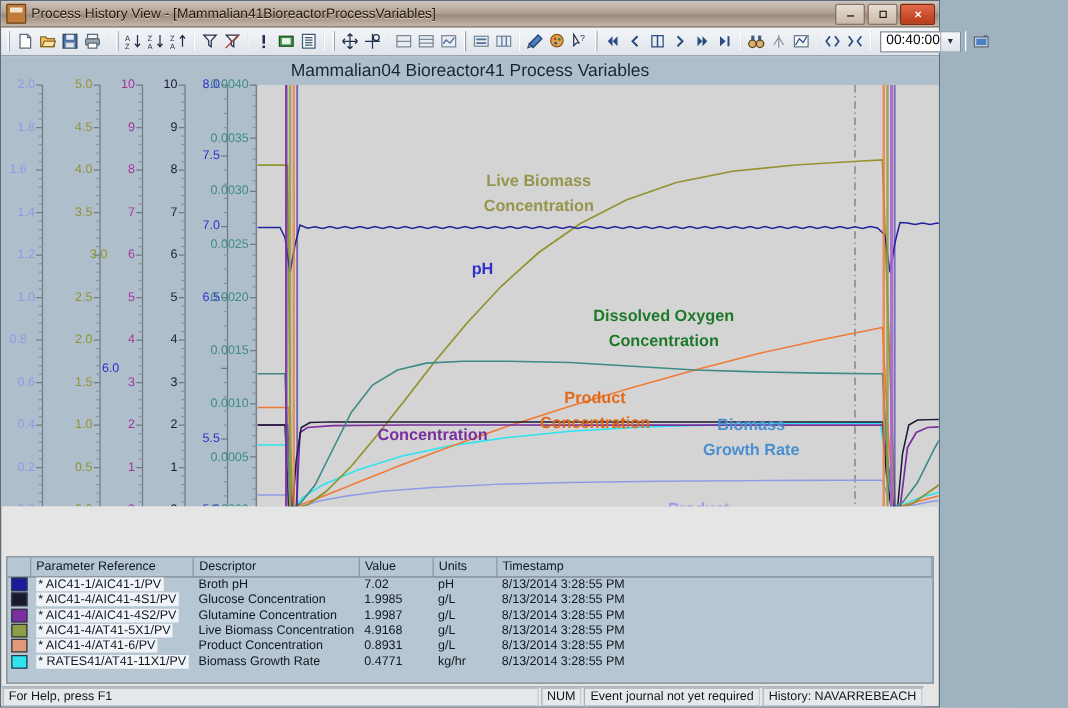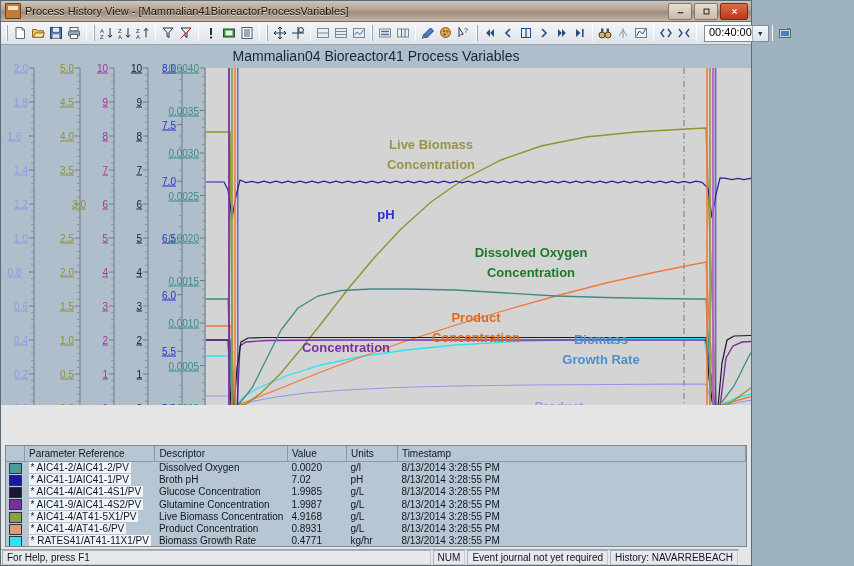--- a/index.html
+++ b/index.html
@@ -50,21 +50,21 @@
                   background:linear-gradient(to bottom,#f4f6f9,#dde3ea);border-left:1px solid #aab4bf;font-size:7px;color:#203040;}
   .tb-filler{flex:1;height:22px;background:linear-gradient(to bottom,#f3f5f8,#dfe4ea);}
 
   
   .chartwrap{position:relative;height:360px;background:#aebfcb;overflow:hidden;}
   .chart-title{position:absolute;left:0;right:0;top:3px;text-align:center;font-size:14px;color:#1a2630;}
   .plot{position:absolute;left:205px;top:23px;width:627px;height:340px;background:#d4d4d4;
         border-right:2px solid #8b9299;border-bottom:2px solid #8b9299;}
   .plotsvg{position:absolute;left:0;top:0;}
   .axcol{position:absolute;top:23px;height:340px;width:1px;}
-  .ticklab{position:absolute;right:20px;font-size:10px;white-space:nowrap;transform:translateY(-50%);text-decoration:underline;}
+  .ticklab{position:absolute;right:20px;font-size:10px;white-space:nowrap;transform:translateY(-50%);}
   .annot{position:absolute;font-size:13px;font-weight:bold;text-align:center;line-height:1.55;}
 
   
   .tablewrap{position:absolute;left:4px;right:4px;top:444px;bottom:18px;background:#b6c6d2;
              border:1px solid #7d8a95;overflow:hidden;}
   table.grid{border-collapse:collapse;width:100%;font-size:10px;color:#101820;}
   table.grid th{background:#b6c6d2;text-align:left;font-weight:normal;padding:1px 4px;
         border-right:1px solid #8c98a3;border-bottom:1px solid #8c98a3;height:13px;}
   table.grid td{padding:0 4px;height:12.2px;line-height:12.2px;border:none;white-space:nowrap;}
   .swcell{width:15px;padding:0 0 0 3px !important;}
@@ -687,21 +687,21 @@
         <div class="ticklab" style="color: rgb(26, 26, 56); left: 0px; width: 141px; text-align: right; top: 193px;">5</div>
         <div class="ticklab" style="color: rgb(26, 26, 56); left: 0px; width: 141px; text-align: right; top: 227px;">4</div>
         <div class="ticklab" style="color: rgb(26, 26, 56); left: 0px; width: 141px; text-align: right; top: 261px;">3</div>
         <div class="ticklab" style="color: rgb(26, 26, 56); left: 0px; width: 141px; text-align: right; top: 295px;">2</div>
         <div class="ticklab" style="color: rgb(26, 26, 56); left: 0px; width: 141px; text-align: right; top: 329px;">1</div>
         <div class="ticklab" style="color: rgb(26, 26, 56); left: 0px; width: 141px; text-align: right; top: 363px;">0</div>
         <div class="ticklab" style="color: rgb(46, 46, 204); left: 0px; width: 175px; text-align: right; top: 23px;">8.0</div>
         <div class="ticklab" style="color: rgb(46, 46, 204); left: 0px; width: 175px; text-align: right; top: 79.6667px;">7.5</div>
         <div class="ticklab" style="color: rgb(46, 46, 204); left: 0px; width: 175px; text-align: right; top: 136.333px;">7.0</div>
         <div class="ticklab" style="color: rgb(46, 46, 204); left: 0px; width: 175px; text-align: right; top: 193px;">6.5</div>
-        <div class="ticklab" style="color: rgb(46, 46, 204); left: 0px; width: 175px; text-align: right; top: 249.667px;">6.0</div>
+        <div class="ticklab" style="color: rgb(46, 46, 204); left: 0px; width: 175px; text-align: center; top: 249.667px;">6.0</div>
         <div class="ticklab" style="color: rgb(46, 46, 204); left: 0px; width: 175px; text-align: right; top: 306.333px;">5.5</div>
         <div class="ticklab" style="color: rgb(46, 46, 204); left: 0px; width: 175px; text-align: right; top: 363px;">5.0</div>
         <div class="ticklab" style="color: rgb(62, 139, 133); left: 0px; width: 198px; text-align: right; top: 23px;">0.0040</div>
         <div class="ticklab" style="color: rgb(62, 139, 133); left: 0px; width: 198px; text-align: right; top: 65.5px;">0.0035</div>
         <div class="ticklab" style="color: rgb(62, 139, 133); left: 0px; width: 198px; text-align: right; top: 108px;">0.0030</div>
         <div class="ticklab" style="color: rgb(62, 139, 133); left: 0px; width: 198px; text-align: right; top: 150.5px;">0.0025</div>
         <div class="ticklab" style="color: rgb(62, 139, 133); left: 0px; width: 198px; text-align: right; top: 193px;">0.0020</div>
         <div class="ticklab" style="color: rgb(62, 139, 133); left: 0px; width: 198px; text-align: right; top: 235.5px;">0.0015</div>
         <div class="ticklab" style="color: rgb(62, 139, 133); left: 0px; width: 198px; text-align: right; top: 278px;">0.0010</div>
         <div class="ticklab" style="color: rgb(62, 139, 133); left: 0px; width: 198px; text-align: right; top: 320.5px;">0.0005</div>
@@ -787,46 +787,38 @@
           <th class="swcell"></th>
           <th class="col-pref">Parameter Reference</th>
           <th class="col-desc">Descriptor</th>
           <th class="col-val">Value</th>
           <th class="col-unit">Units</th>
           <th>Timestamp</th>
         </tr>
       </thead>
       <tbody id="tbody">
           <tr>
-            <td class="swcell"><span class="sw" style="background:#4e9a9a"></span></td>
-            <td class=""><span class="pref">* AIC41-2/AIC41-2/PV</span></td>
-            <td class="">Dissolved Oxygen</td>
-            <td class="">0.0020</td>
-            <td class="">g/l</td>
-            <td class="">8/13/2014 3:28:55 PM</td>
-          </tr>
-          <tr>
             <td class="swcell"><span class="sw" style="background:#1a1a9e"></span></td>
             <td class=""><span class="pref">* AIC41-1/AIC41-1/PV</span></td>
             <td class="">Broth pH</td>
             <td class="">7.02</td>
             <td class="">pH</td>
             <td class="">8/13/2014 3:28:55 PM</td>
           </tr>
           <tr>
             <td class="swcell"><span class="sw" style="background:#181830"></span></td>
             <td class=""><span class="pref">* AIC41-4/AIC41-4S1/PV</span></td>
             <td class="">Glucose Concentration</td>
             <td class="">1.9985</td>
             <td class="">g/L</td>
             <td class="">8/13/2014 3:28:55 PM</td>
           </tr>
           <tr>
             <td class="swcell"><span class="sw" style="background:#7a2f9e"></span></td>
-            <td class=""><span class="pref">* AIC41-9/AIC41-4S2/PV</span></td>
+            <td class=""><span class="pref">* AIC41-4/AIC41-4S2/PV</span></td>
             <td class="">Glutamine Concentration</td>
             <td class="">1.9987</td>
             <td class="">g/L</td>
             <td class="">8/13/2014 3:28:55 PM</td>
           </tr>
           <tr>
             <td class="swcell"><span class="sw" style="background:#8f9e46"></span></td>
             <td class=""><span class="pref">* AIC41-4/AT41-5X1/PV</span></td>
             <td class="">Live Biomass Concentration</td>
             <td class="">4.9168</td>

